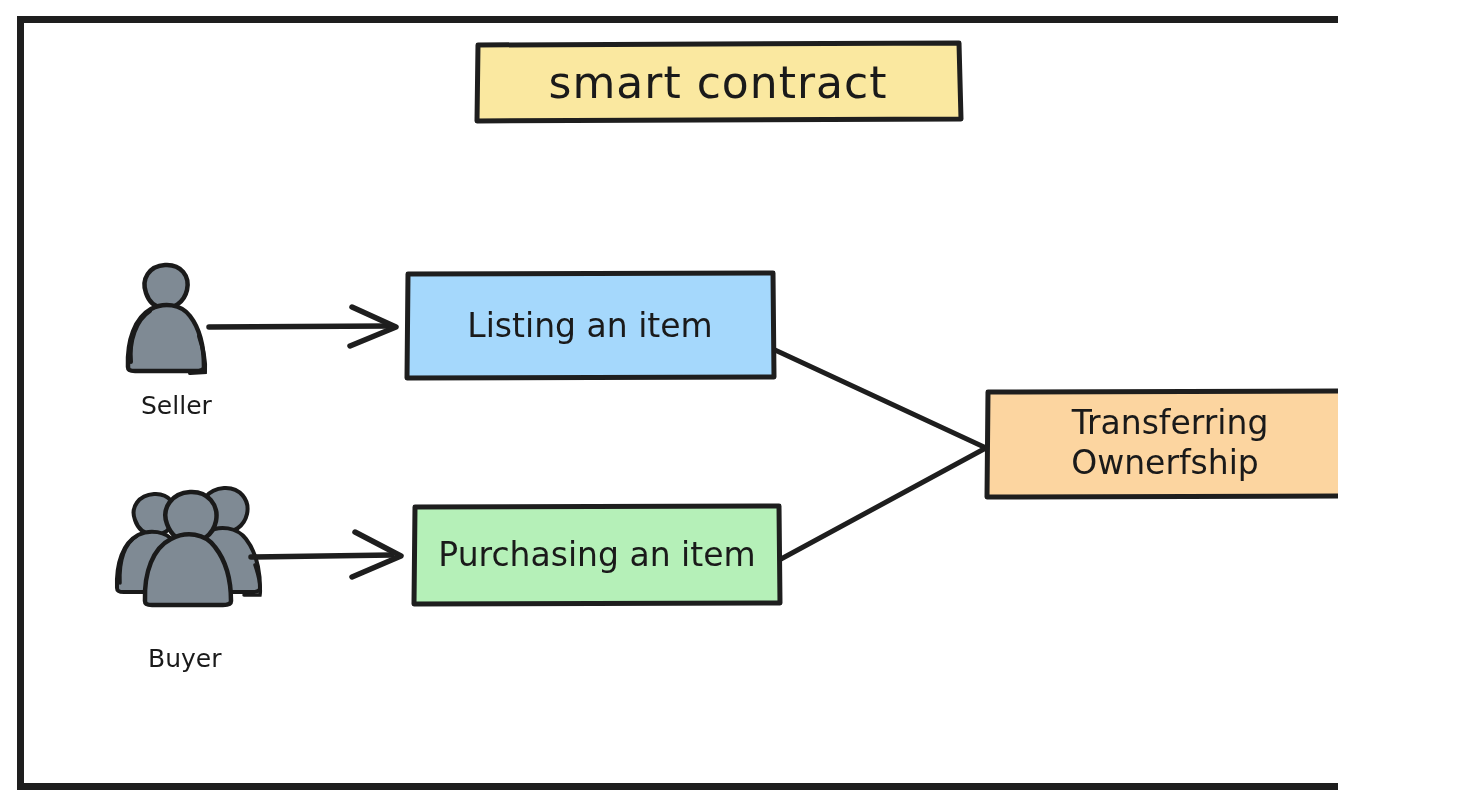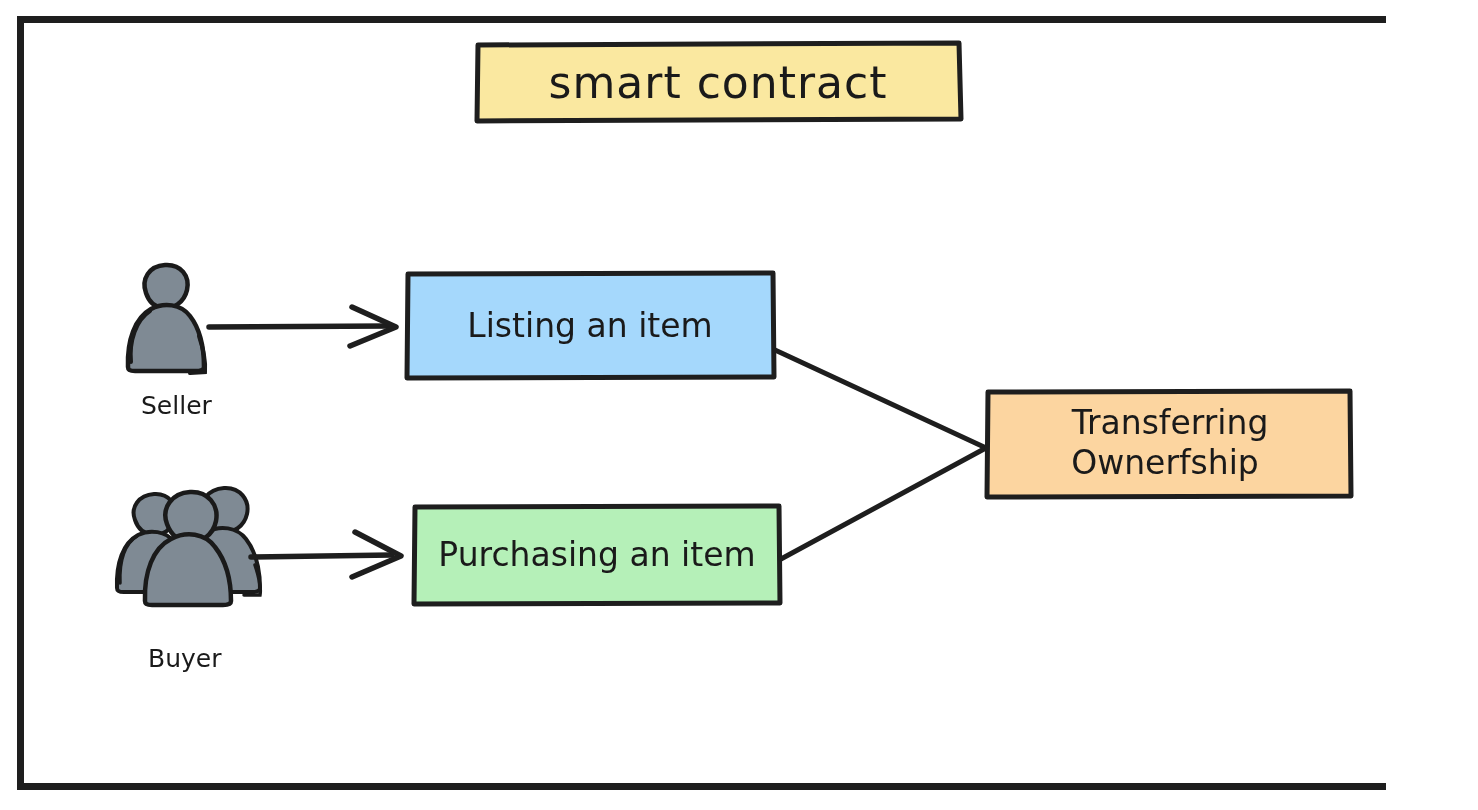--- a/index.html
+++ b/index.html
@@ -10,21 +10,20 @@
   }
   body {
     font-family: "DejaVu Sans", sans-serif;
   }
   #canvas {
     position: relative;
     width: 1338px;
     height: 810px;
     background: #ffffff;
     overflow: hidden;
-    padding-left: 48px;
   }
   #diagram-svg {
     position: absolute;
     left: 0;
     top: 0;
     width: 1478px;
     height: 810px;
   }
   .hand-text {
     font-family: "DejaVu Sans", sans-serif;

